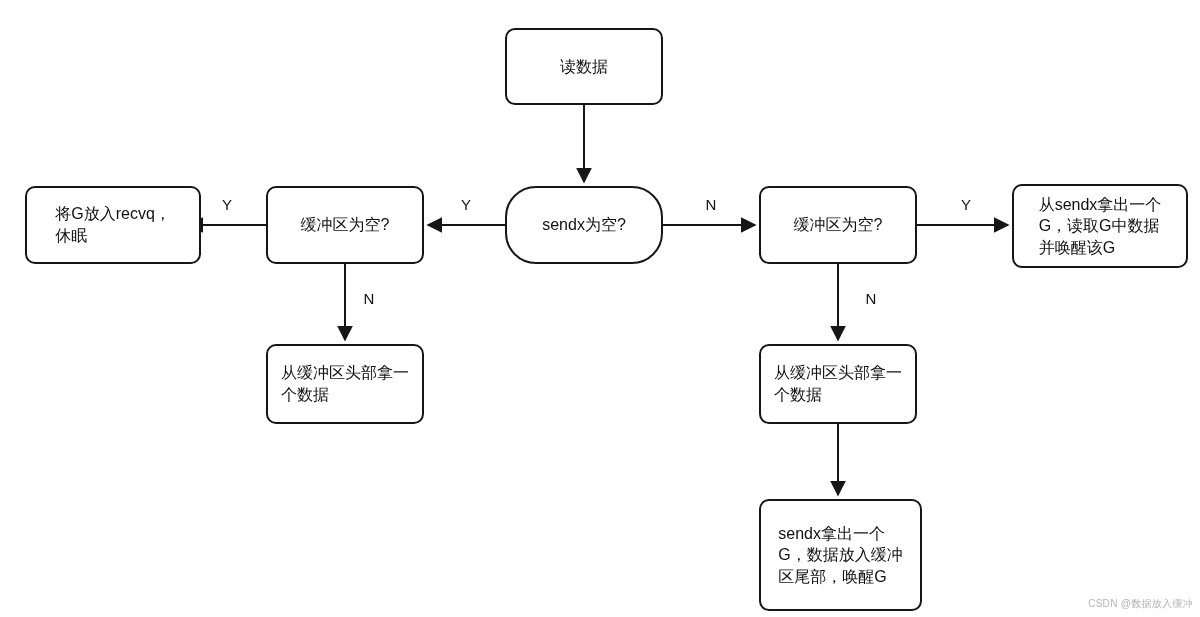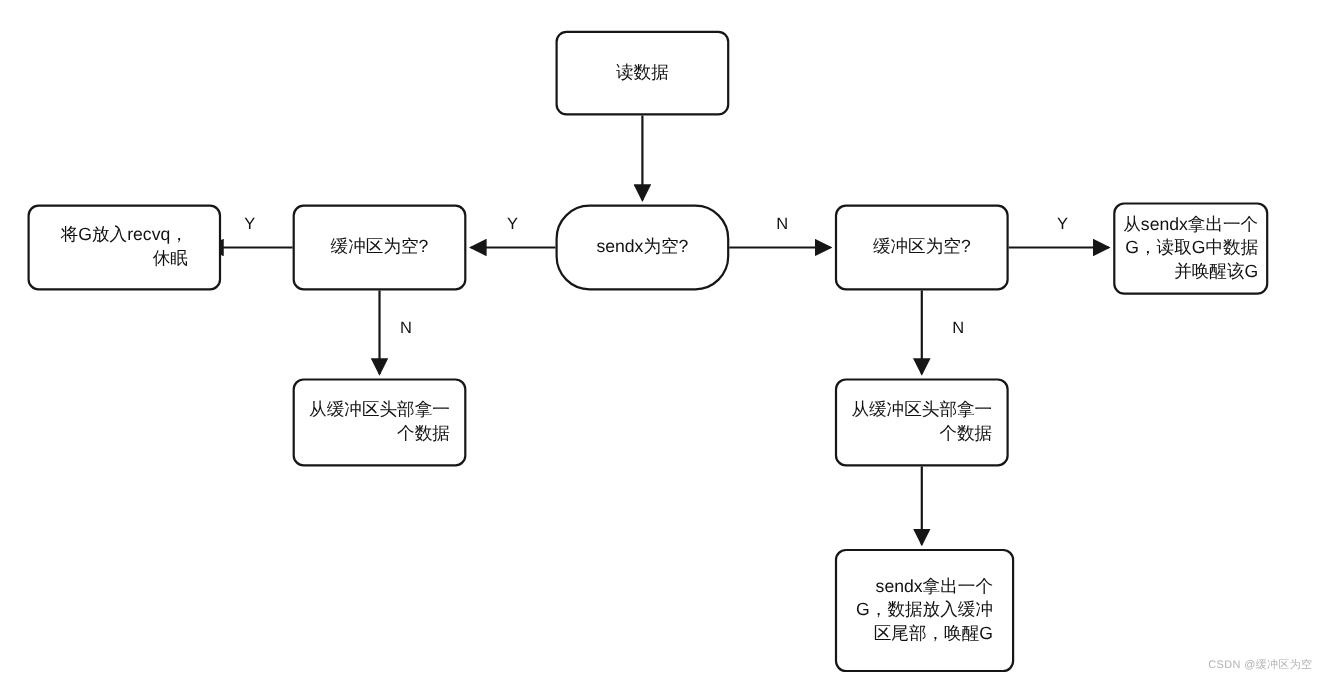--- a/index.html
+++ b/index.html
@@ -19,21 +19,21 @@
     pointer-events: none;
   }
   .node {
     position: absolute;
     background: #ffffff;
     border: 2px solid #161616;
     border-radius: 10px;
     display: flex;
     align-items: center;
     justify-content: center;
-    text-align: right;
+    text-align: left;
     white-space: pre-line;
     font-size: 16px;
     line-height: 1.35;
     color: #111111;
     padding: 4px 6px;
   }
   .edge-label {
     position: absolute;
     transform: translate(-50%, -50%);
     font-size: 15px;
@@ -76,21 +76,21 @@
   <div class="node" style="left:266px; top:186px; width:158px; height:78px;">缓冲区为空?</div>
 
   <div class="node" style="left:25px; top:186px; width:176px; height:78px;">将G放入recvq，
 休眠</div>
 
   <div class="node" style="left:266px; top:344px; width:158px; height:80px;">从缓冲区头部拿一
 个数据</div>
 
   <div class="node" style="left:759px; top:186px; width:158px; height:78px;">缓冲区为空?</div>
 
-  <div class="node" style="left:1012px; top:184px; width:141px; height:84px;">从sendx拿出一个
+  <div class="node" style="left:1012px; top:184px; width:176px; height:84px;">从sendx拿出一个
 G，读取G中数据
 并唤醒该G</div>
 
   <div class="node" style="left:759px; top:344px; width:158px; height:80px;">从缓冲区头部拿一
 个数据</div>
 
   <div class="node" style="left:759px; top:499px; width:163px; height:112px;">sendx拿出一个
 G，数据放入缓冲
 区尾部，唤醒G</div>
 
@@ -99,15 +99,15 @@
   <div class="edge-label" style="left:227px; top:204px;">Y</div>
 
   <div class="edge-label" style="left:369px; top:298px;">N</div>
 
   <div class="edge-label" style="left:711px; top:204px;">N</div>
 
   <div class="edge-label" style="left:966px; top:204px;">Y</div>
 
   <div class="edge-label" style="left:871px; top:298px;">N</div>
 
-  <div class="watermark">CSDN @缓冲区为空</div>
+  <div class="watermark">CSDN @数据放入缓冲</div>
 
 </div>
 
 </body></html>

